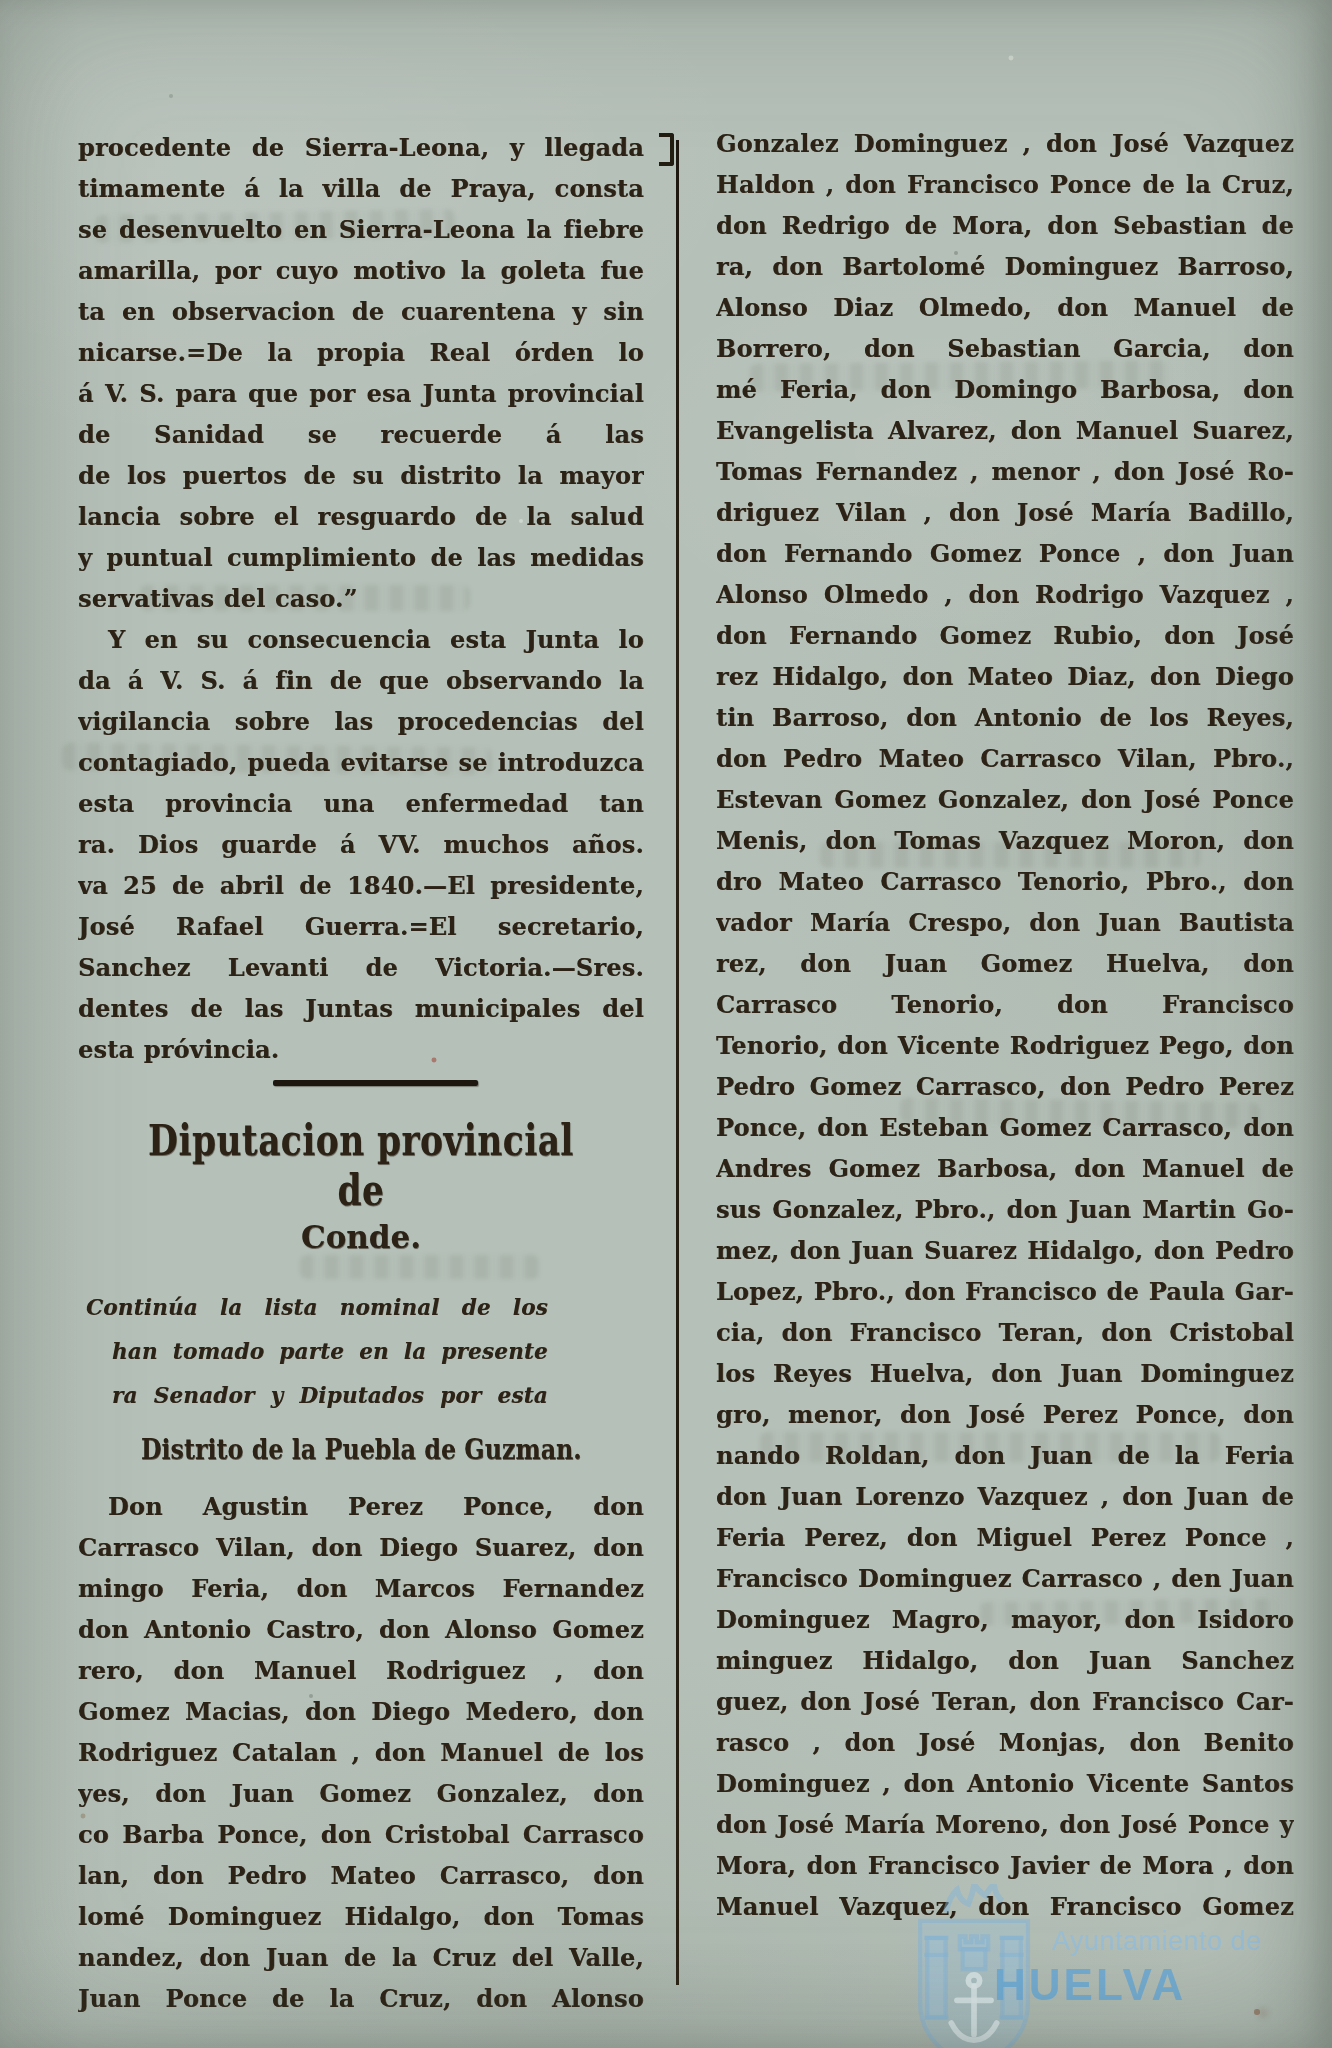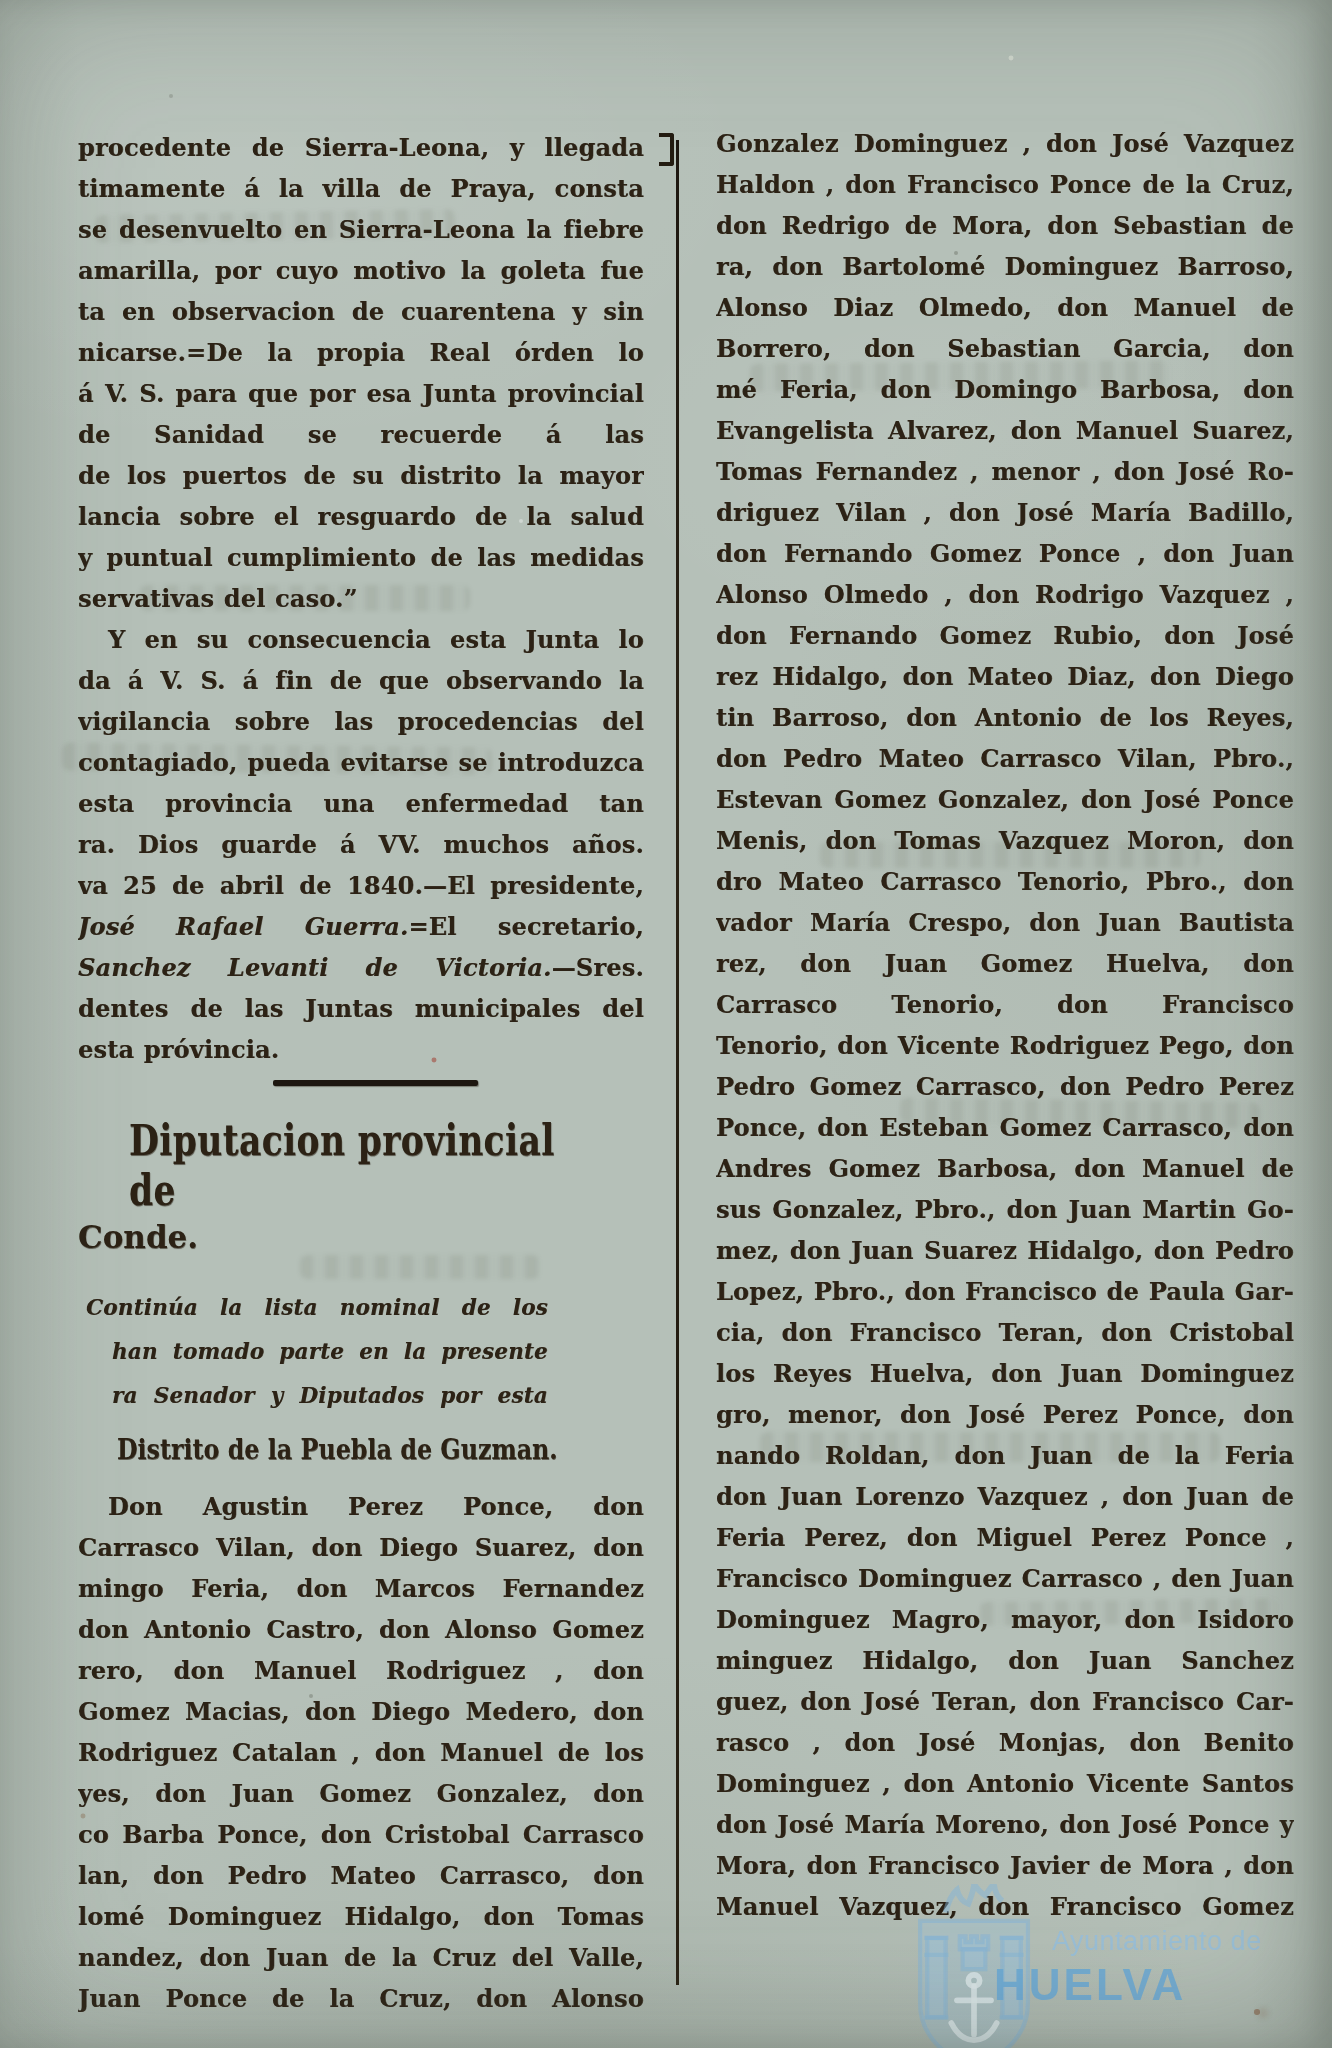--- a/index.html
+++ b/index.html
@@ -24,37 +24,37 @@
   #col-left{left:78px;top:127px;width:566px;}
   #col-right{left:716px;top:123px;width:578px;}
   .line{
     font-size:24px;height:41px;line-height:41px;
     text-align:justify;text-align-last:justify;
     overflow:hidden;letter-spacing:.2px;word-spacing:1px;
     text-shadow:.4px .4px .6px rgba(40,30,18,.55);
   }
   .nj{text-align-last:left;}
   .ind{text-indent:30px;}
-  .it{font-style:italic;}
+  .it{}
   
   #rule{
     width:205px;height:6px;margin:10px 0 0 195px;
     background:#1d1710;border-radius:2px;
     box-shadow:1px 1px 1px rgba(40,30,18,.4);
   }
   #divider{
     position:absolute;left:676px;top:140px;width:3px;height:1845px;
     background:linear-gradient(180deg,#1d1710 0%,#2b2316 35%,#221b10 70%,#2a2215 100%);
   }
   #divider::before{
     content:'';position:absolute;left:-17px;top:-7px;width:11px;height:25px;
     border:4px solid #231c11;border-left:none;border-radius:0 3px 3px 0;
   }
   
-  .center{}
+  .center{text-align:center;}
   #section-title{margin-top:30px;font-size:42px;line-height:50px;font-weight:700;letter-spacing:.5px;}
   #section-title .sq{display:inline-block;transform:scaleX(.82);transform-origin:50% 50%;text-shadow:.6px .6px .8px rgba(40,30,18,.6);}
   #section-subtitle{margin-top:2px;font-size:31px;line-height:38px;font-weight:700;text-shadow:.5px .5px .7px rgba(40,30,18,.6);}
   #intro-block{margin:30px 0 0 8px;width:462px;}
   #intro-block .line{font-size:21.5px;height:44px;line-height:44px;font-style:italic;}
   #intro-block .ind{text-indent:26px;}
   #district-heading{margin-top:12px;font-size:28px;line-height:40px;font-weight:700;}
   #district-heading .sq{display:inline-block;transform:scaleX(.85);transform-origin:50% 50%;text-shadow:.5px .5px .7px rgba(40,30,18,.6);}
   #electors-left{margin-top:16px;}
   

